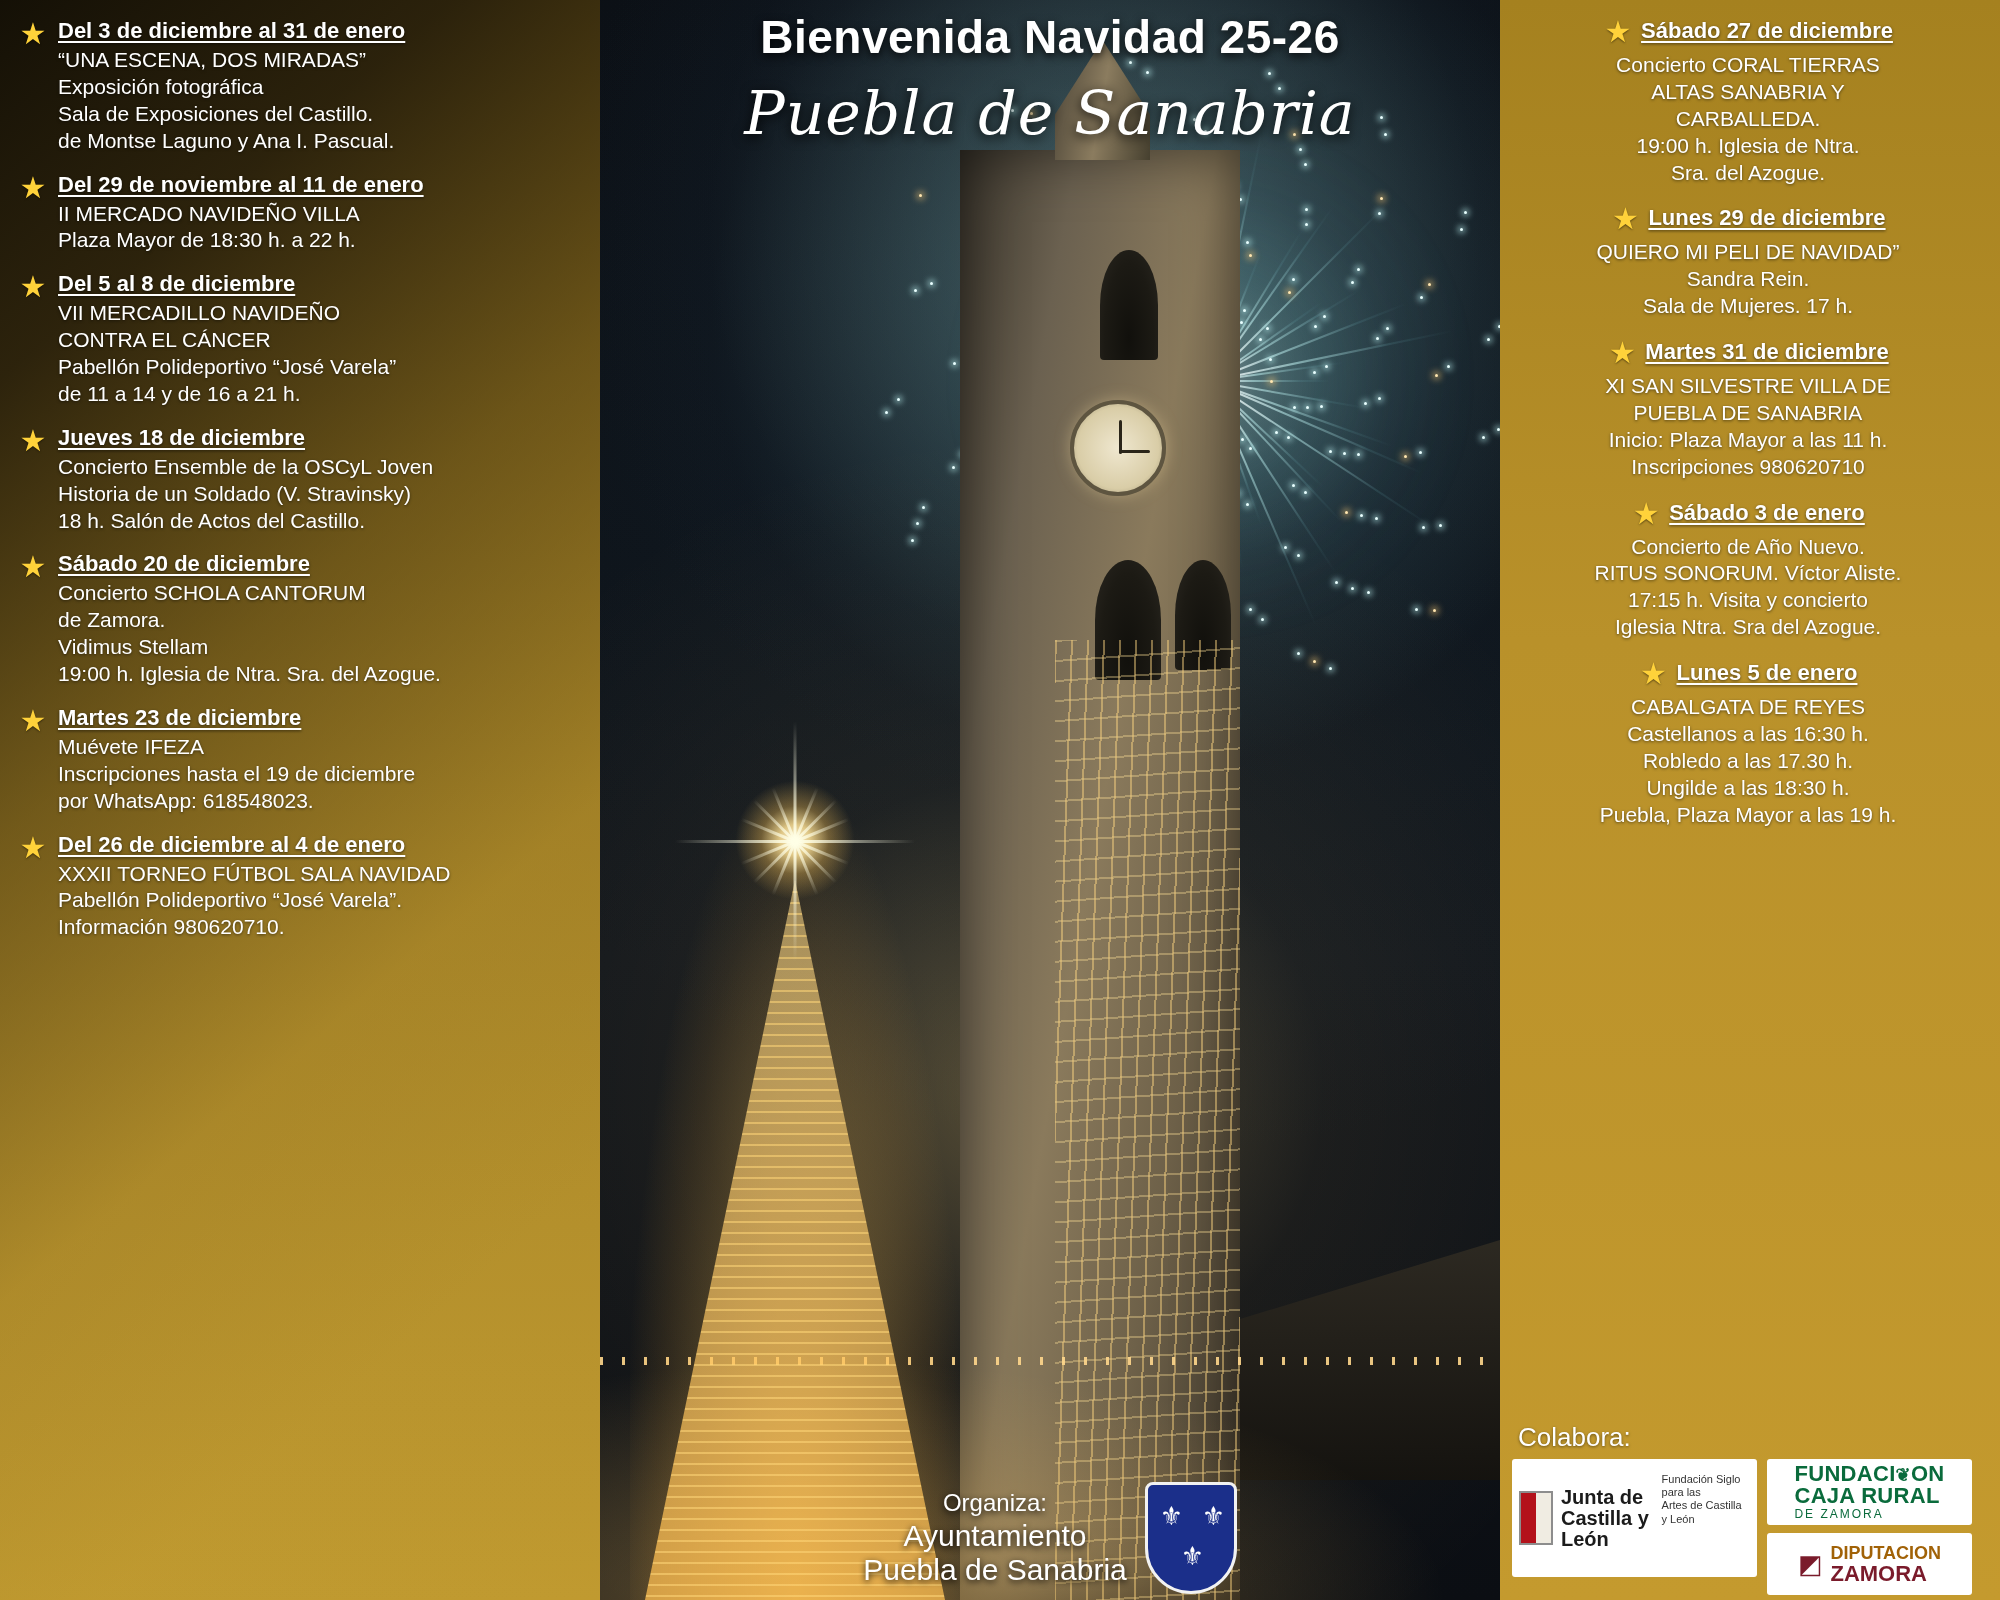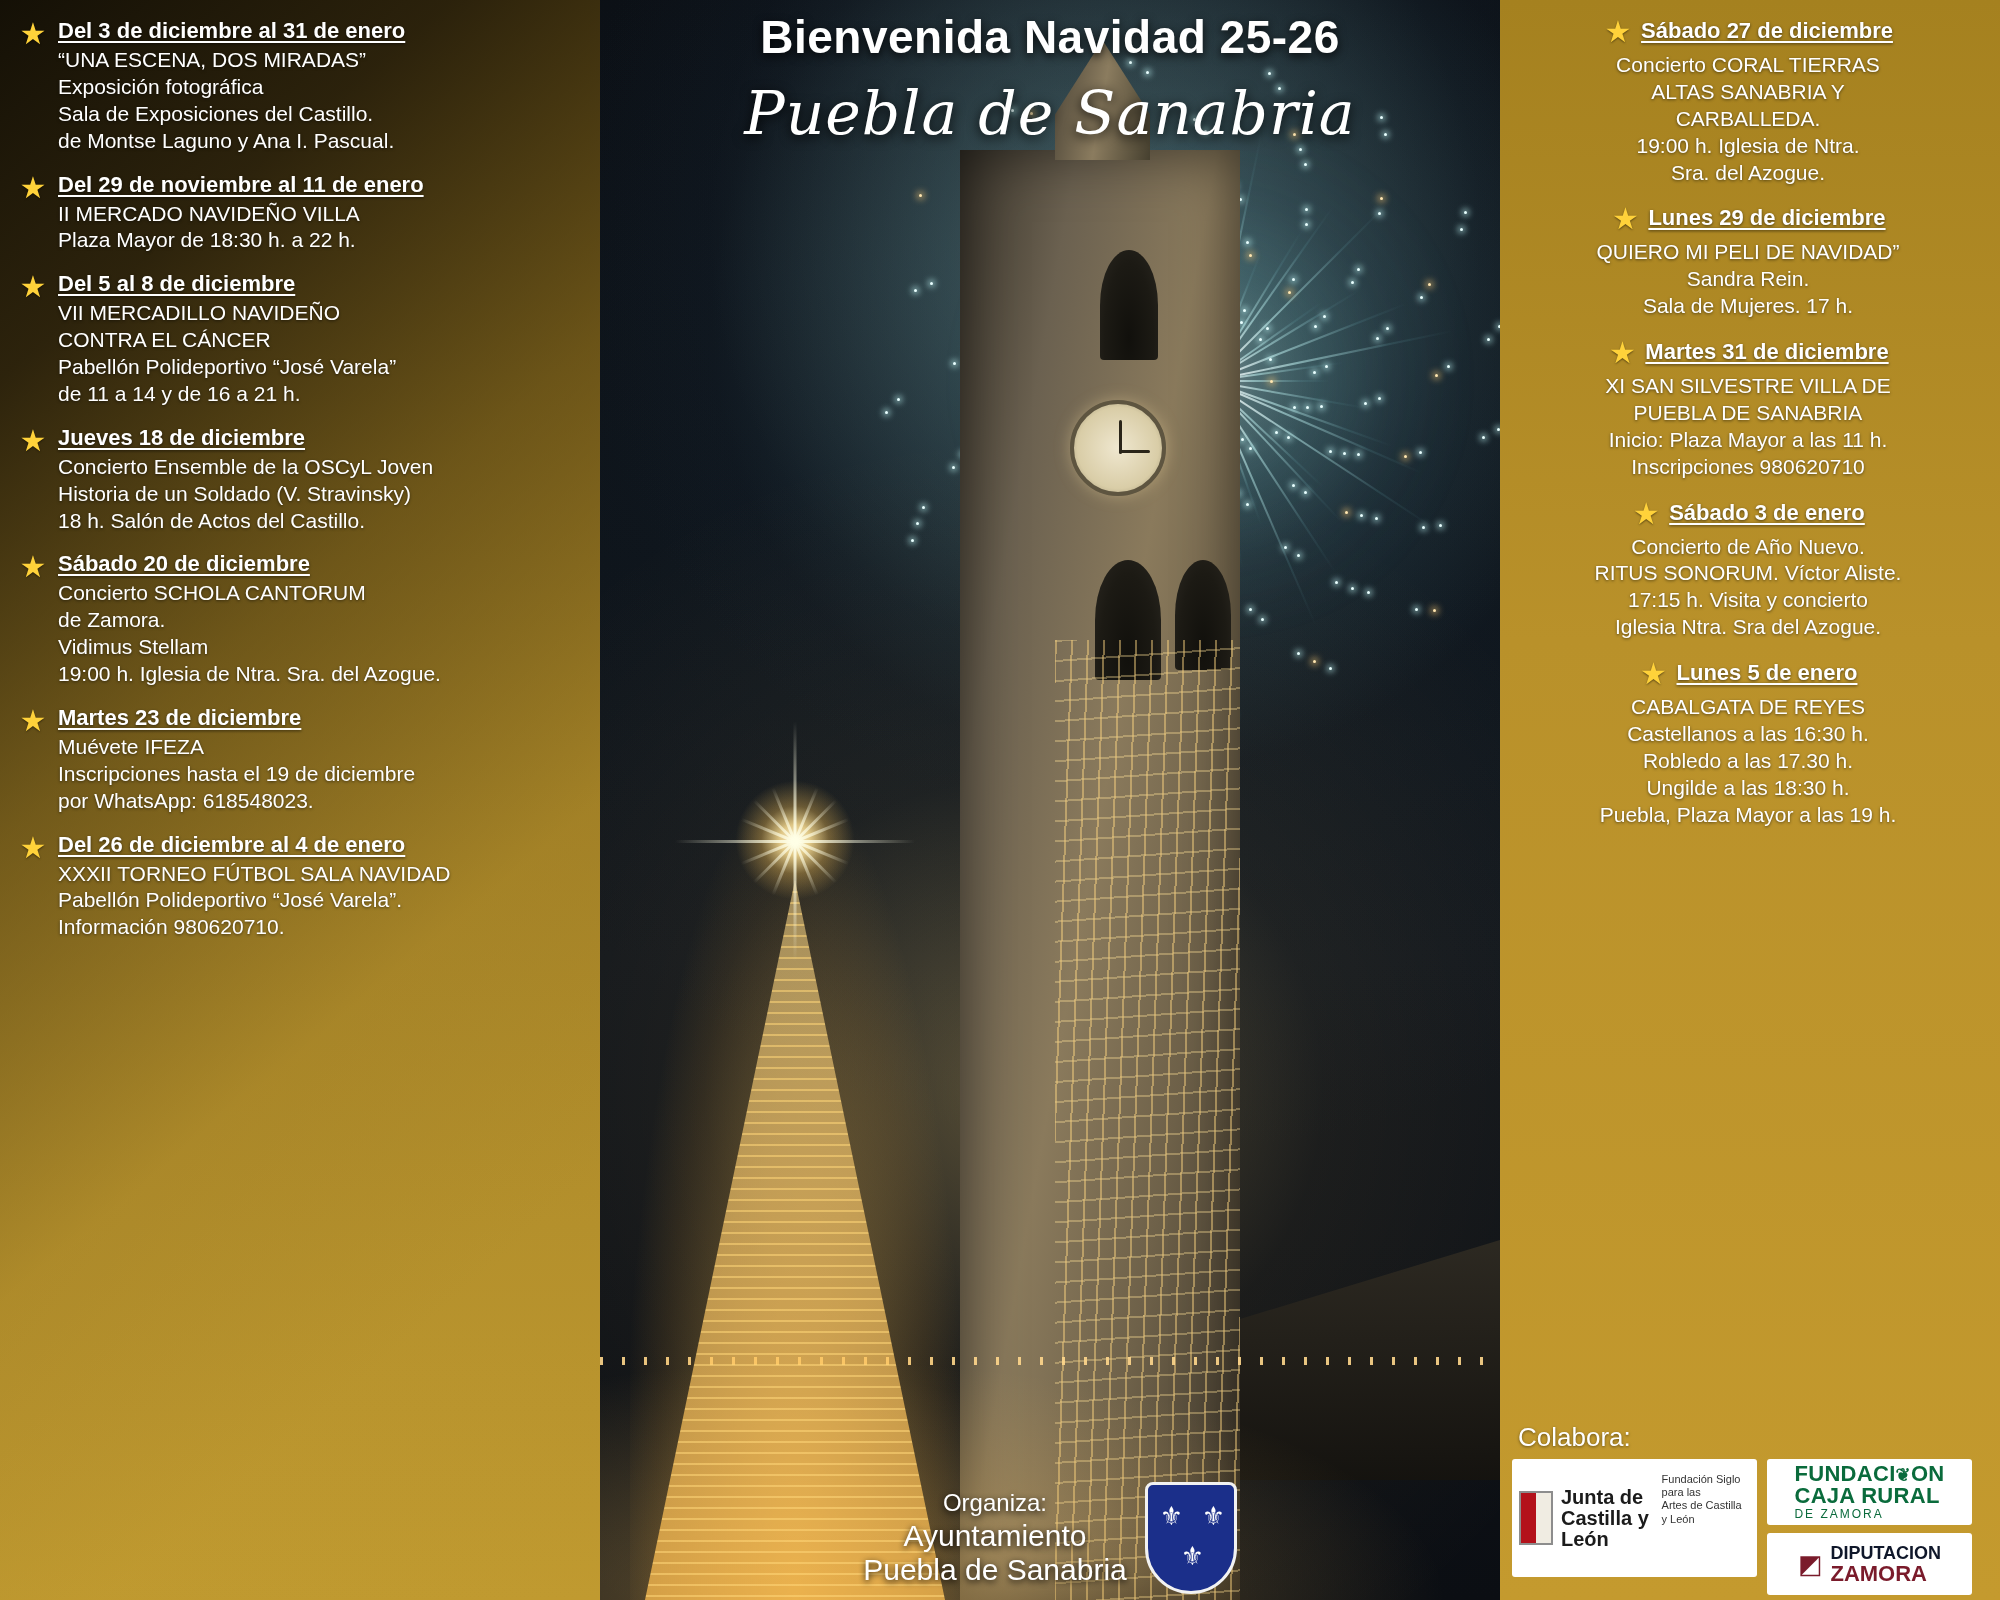--- a/index.html
+++ b/index.html
@@ -227,21 +227,21 @@
   .jcyl .jsub{ font-size:11px; color:#333; margin-top:6px; line-height:1.2; }
   .jcyl .rule{ height:2px; background:#b3121b; margin:4px 0 3px; }
 
   .rightlogos{ display:flex; flex-direction:column; gap:8px; }
   .cajarural{ width:205px; height:66px; display:flex; align-items:center; }
   .cr-txt{ color:#0a6b3c; font-size:22px; font-weight:bold; line-height:0.98; letter-spacing:.3px; }
   .cr-small{ font-size:12px; color:#0a6b3c; letter-spacing:2px; }
   .cr-leaf{ color:#0a6b3c; font-size:18px; }
   .dipu{ width:205px; height:62px; display:flex; align-items:center; gap:8px; }
   .dipu .ico{ color:#7a1b2b; font-size:26px; }
-  .dipu .d1{ font-size:18px; color:#0f172a; font-weight:bold; line-height:1; }
+  .dipu .d1{ font-size:18px; color:#a16207; font-weight:bold; line-height:1; }
   .dipu .d2{ font-size:22px; color:#7a1b2b; font-weight:bold; line-height:1; }
 </style>
 </head>
 <body>
 
 <div id="poster">
 
   <div class="photo">
     <div class="sky-haze"></div>
     <div class="fw fw-core"></div>

